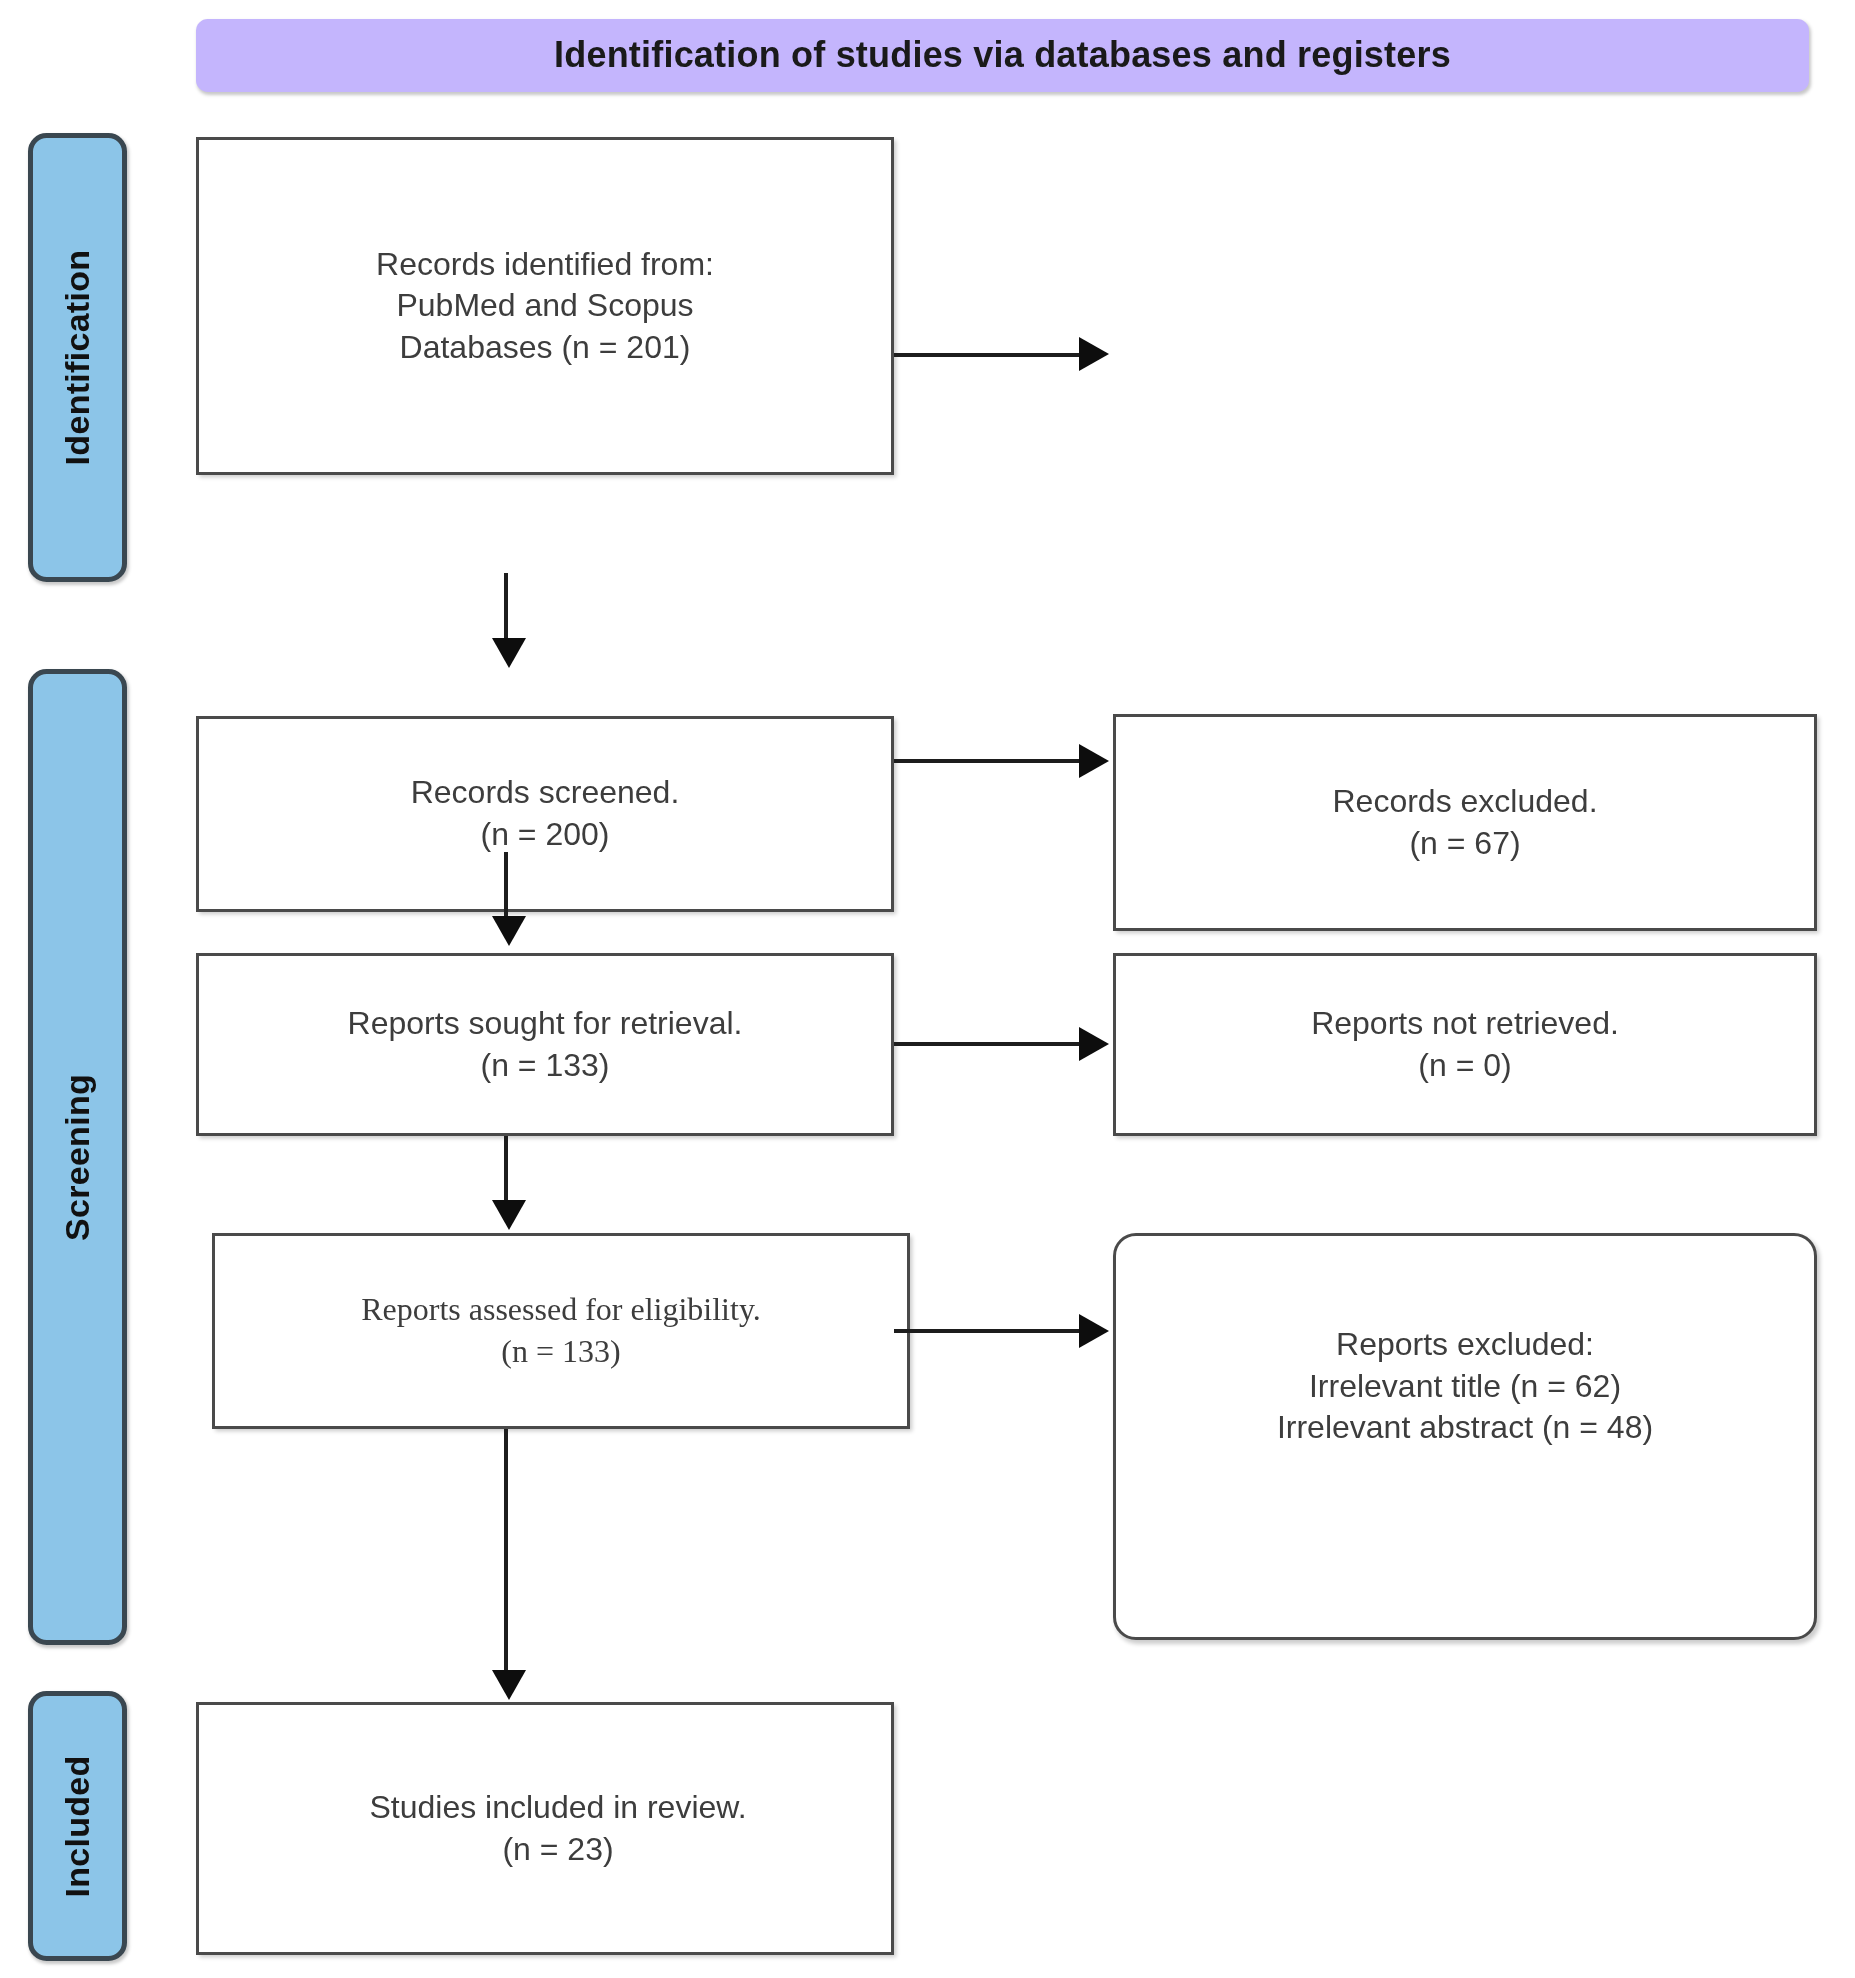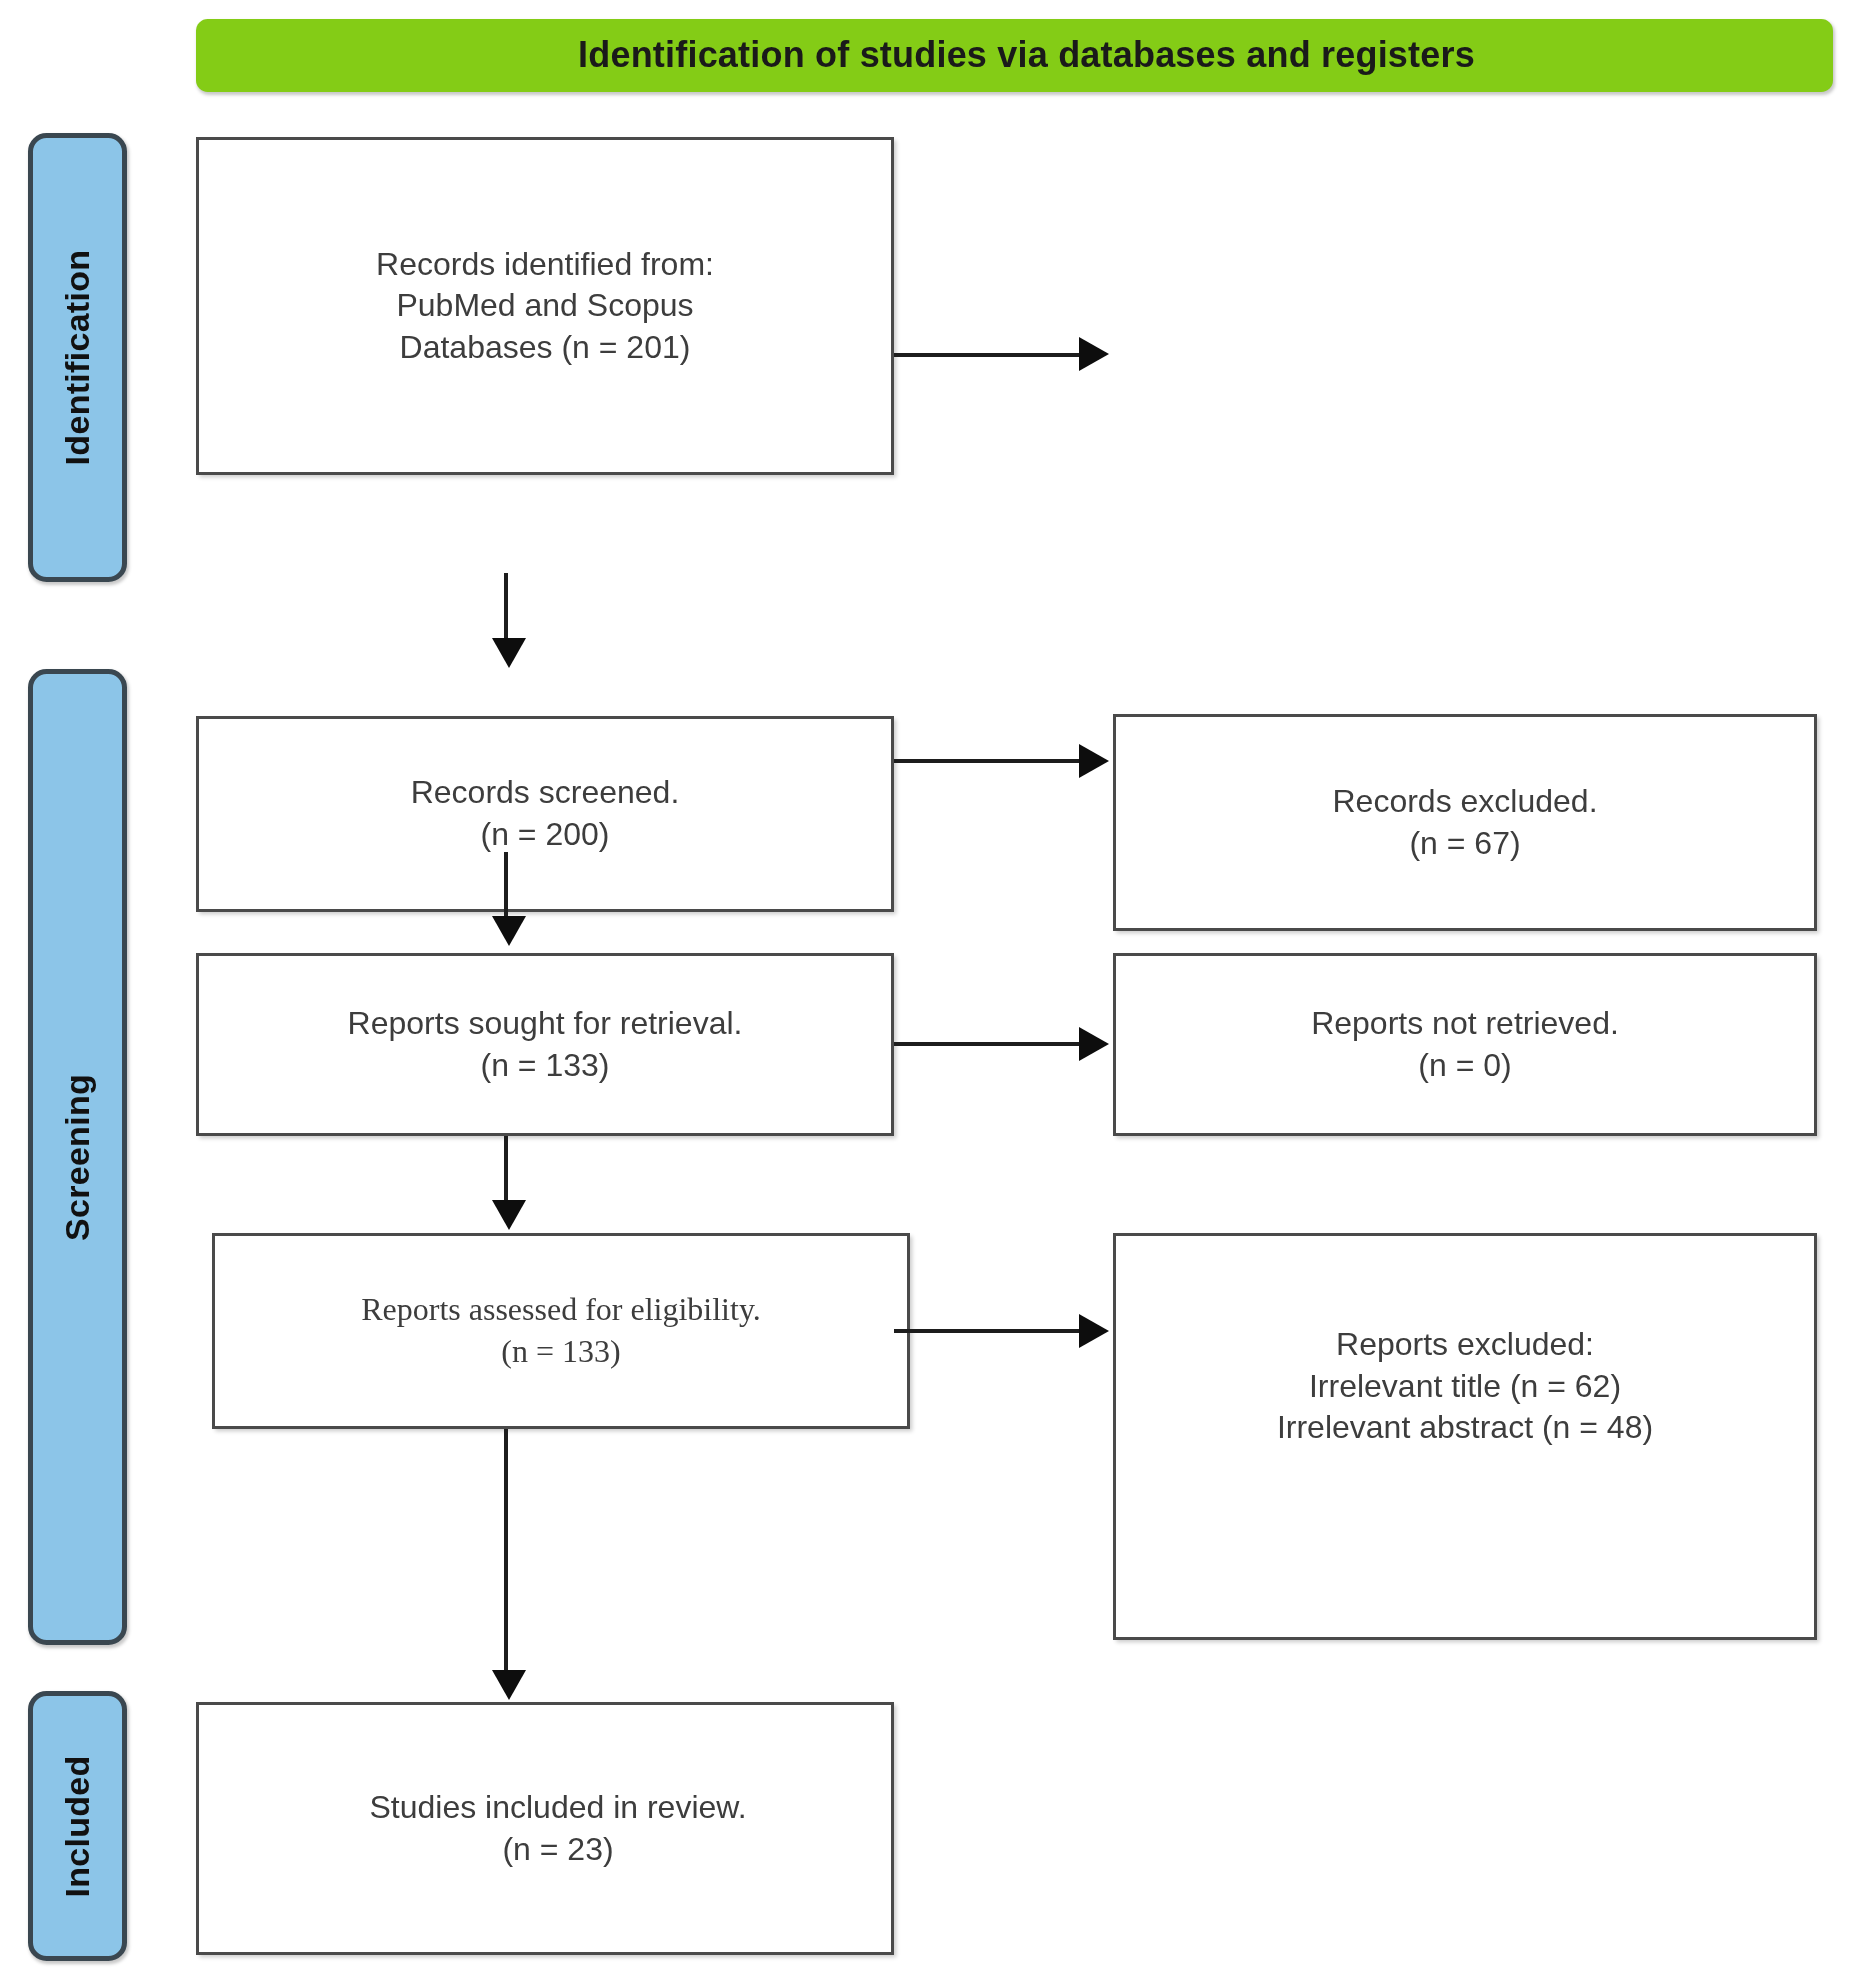--- a/index.html
+++ b/index.html
@@ -18,27 +18,26 @@
     overflow: hidden;
   }
 
   
   .header-banner {
     position: absolute;
     left: 196px;
     top: 18.6px;
     width: 1613px;
     height: 73px;
-    background: #84cc16;
+    background: #c4b5fd;
     border-radius: 11.8px;
     box-shadow: 1.7px 2.5px 3.4px rgba(0,0,0,0.22);
     display: flex;
     align-items: center;
     justify-content: center;
-    padding-left: 24px;
   }
   .header-banner-text {
     font-size: 36px;
     font-weight: bold;
     color: #1a1a1a;
     letter-spacing: 0.2px;
     text-align: center;
     white-space: nowrap;
   }
 
@@ -94,21 +93,21 @@
   #box-screened         { left: 196px; top: 670px;  width: 698px; height: 196px; margin-top: 46px; }
   #box-sought           { left: 196px; top: 953px; width: 698px; height: 183px; }
   #box-assessed         { left: 212px; top: 1233px; width: 698px; height: 196px; font-family: Liberation Serif, serif; }
   #box-included         { left: 196px; top: 1702px; width: 698px; height: 253px; padding-left: 48px; }
 
   
   #box-removed          { left: 1113px; top: 137px;  width: 704px; height: 437px; }
   #box-excluded-records { left: 1113px; top: 670px;  width: 704px; height: 217px; margin-top: 44px; }
   #box-not-retrieved    { left: 1113px; top: 953px; width: 704px; height: 183px; }
   #box-excluded-reports { left: 1113px; top: 1233px; width: 704px; height: 407px;
-                          align-items: flex-start; padding-top: 88px; }
+                          align-items: flex-start; padding-top: 88px; border-radius: 23px; }
 
   
   .conn-v-line {
     position: absolute;
     width: 4.2px;
     background: #1d1d1d;
   }
   .conn-h-line {
     position: absolute;
     height: 4.2px;

